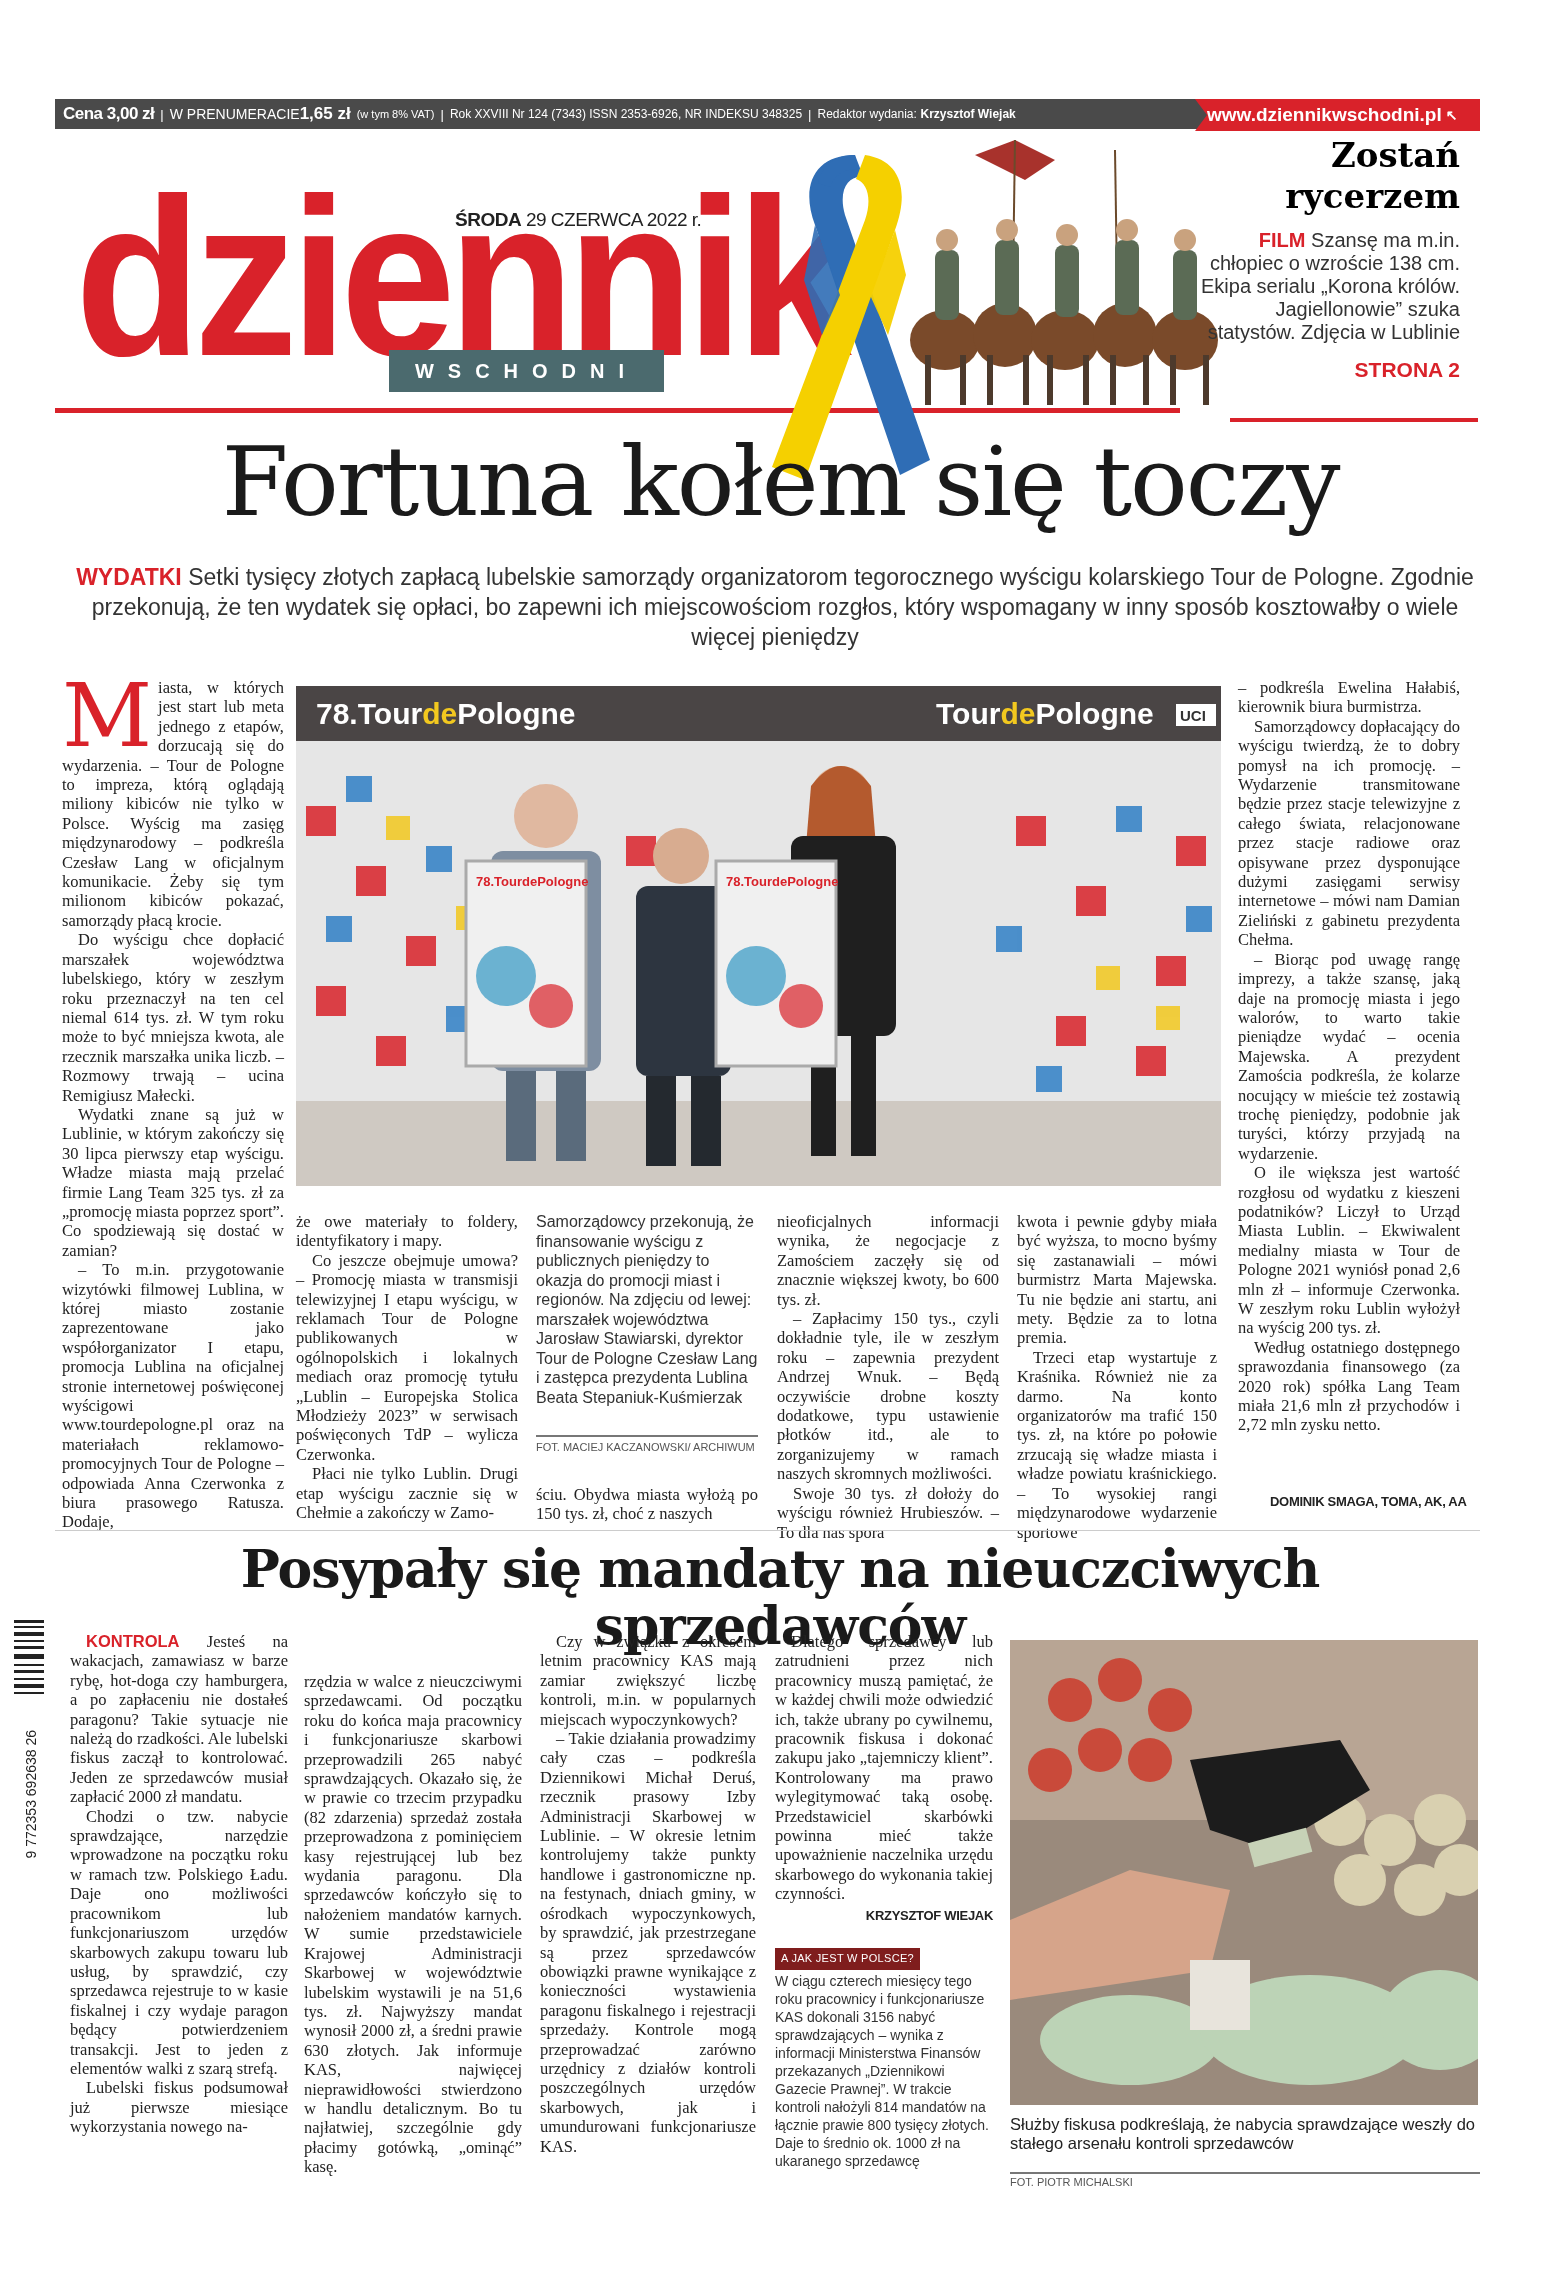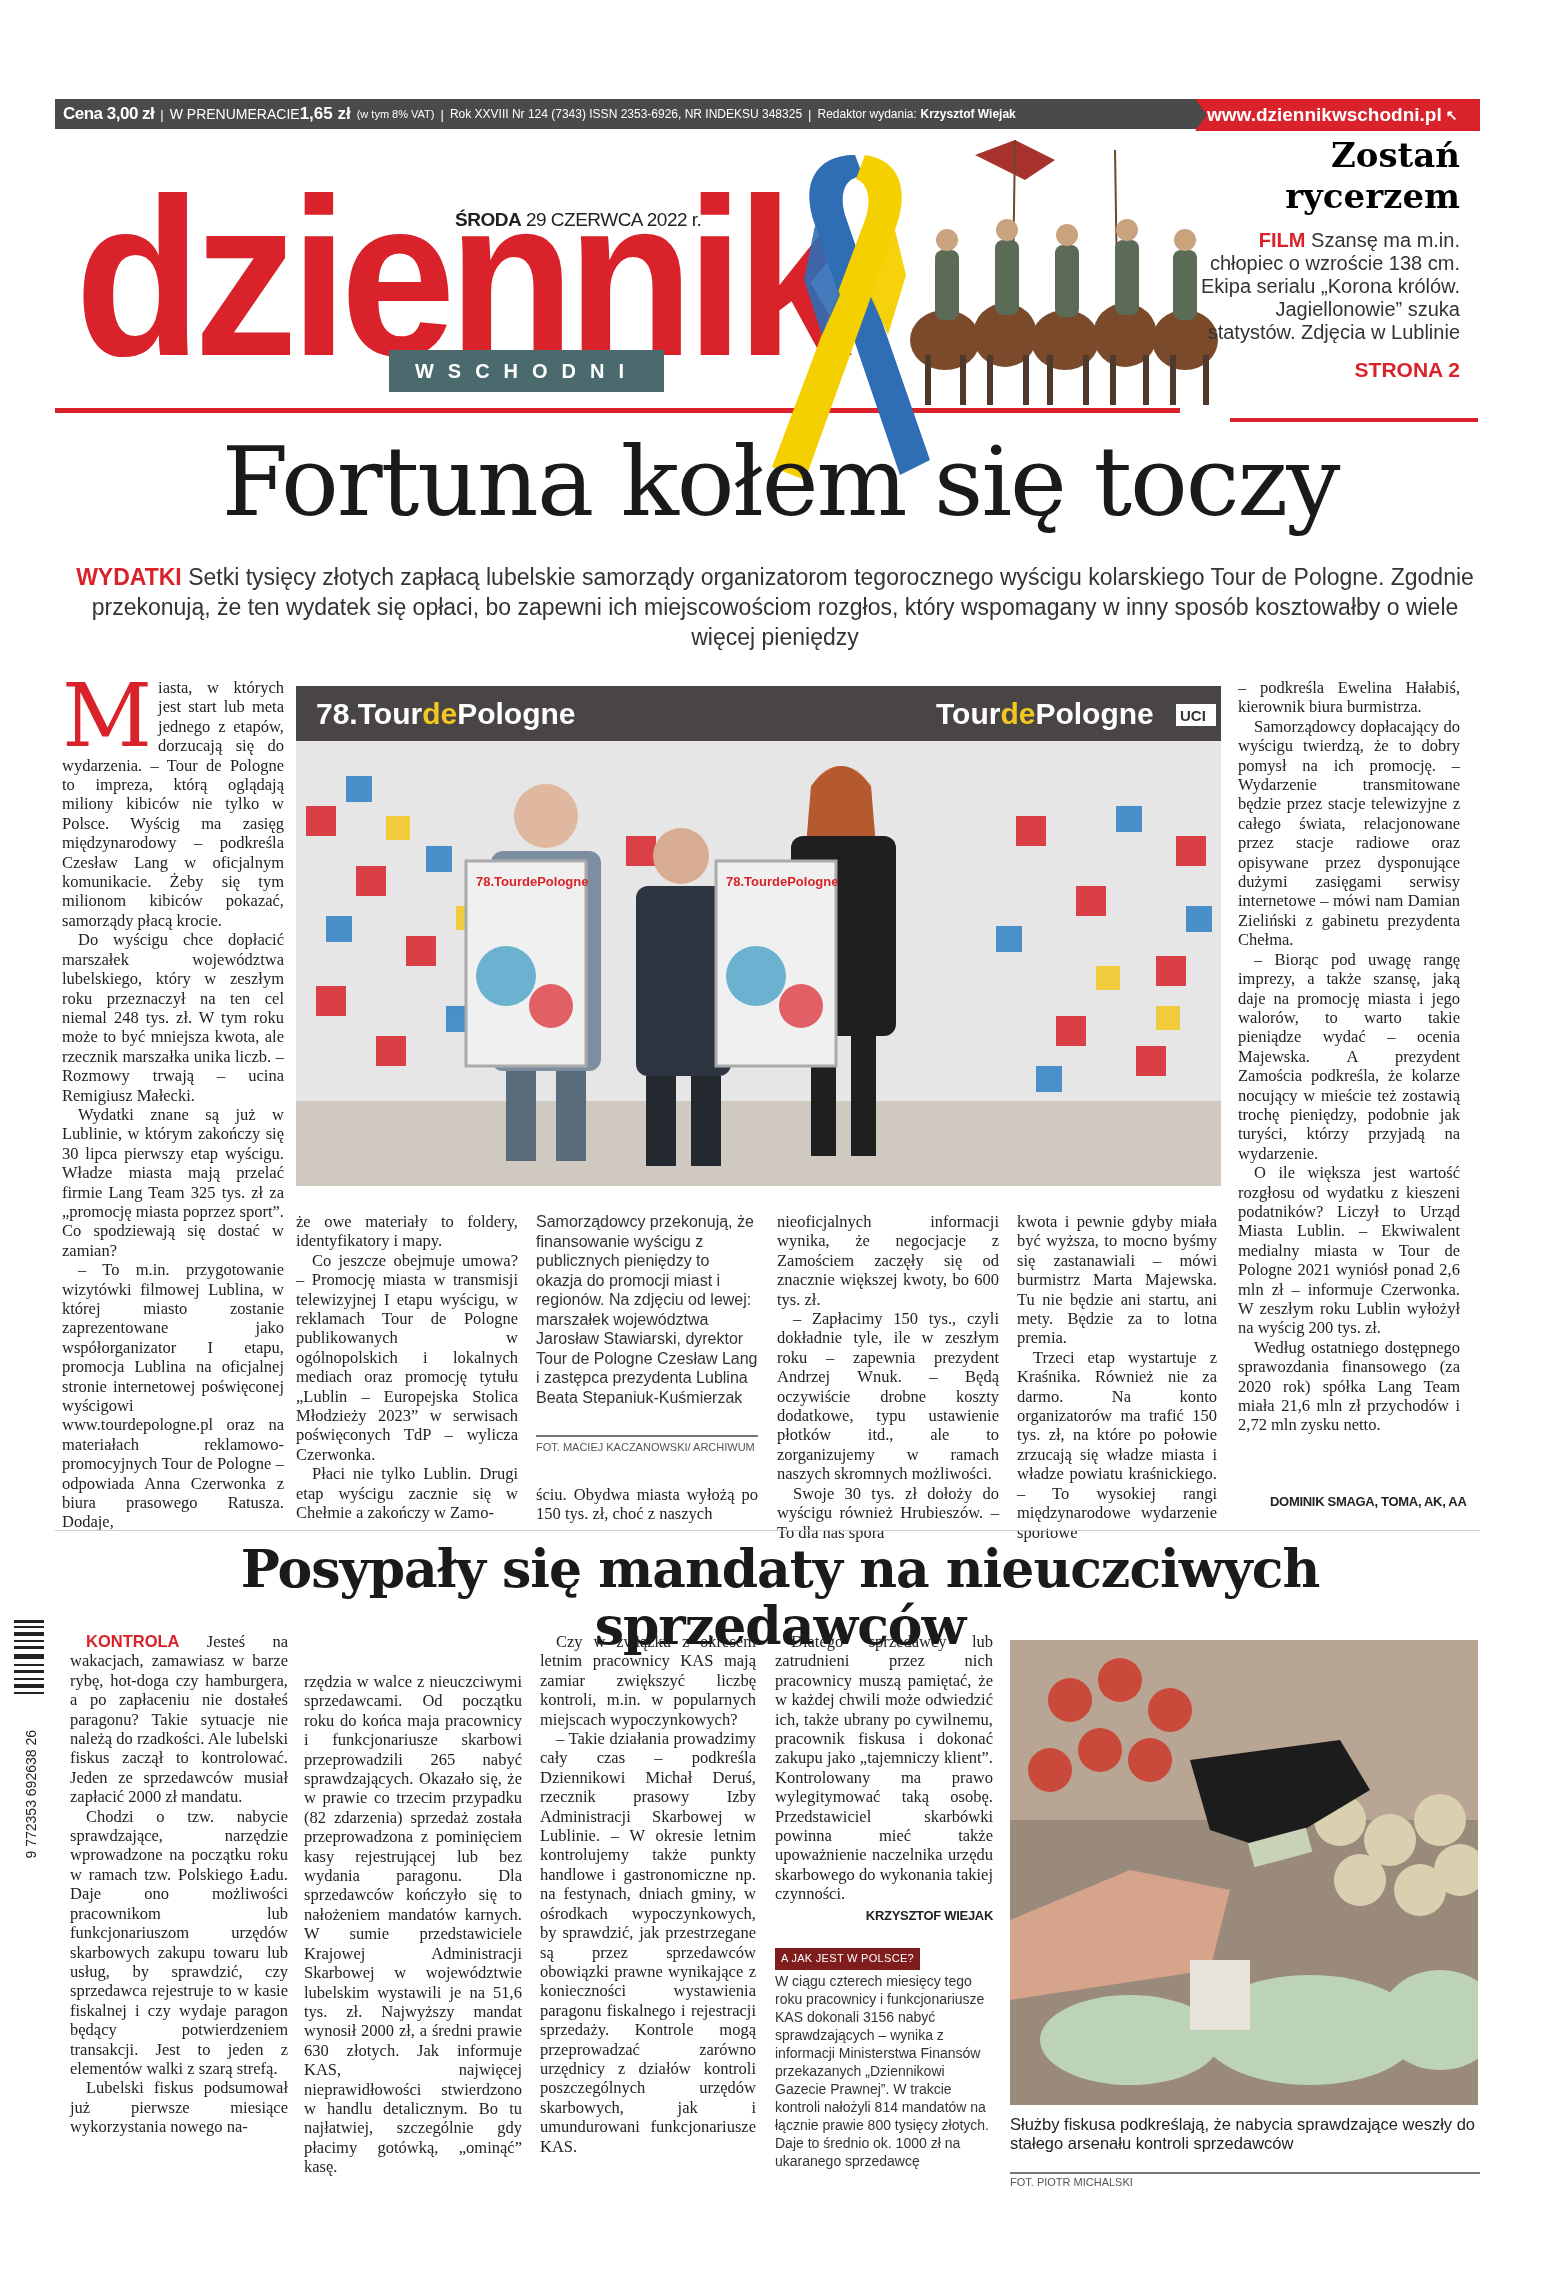--- a/index.html
+++ b/index.html
@@ -167,21 +167,21 @@
 <div class="redline2"></div>
 
 <h1 class="headline">Fortuna kołem się toczy</h1>
 <div class="lede">
   <span class="kicker">WYDATKI</span>
   <span>Setki tysięcy złotych zapłacą lubelskie samorządy organizatorom tegorocznego wyścigu kolarskiego Tour de Pologne. Zgodnie przekonują, że ten wydatek się opłaci, bo zapewni ich miejscowościom rozgłos, który wspomagany w inny sposób kosztowałby o wiele więcej pieniędzy</span>
 </div>
 
 <div class="col" style="left:62px; top:678px; width:222px;">
   <p class="noindent"><span class="dropcap">M</span><span>iasta, w których jest start lub meta jednego z etapów, dorzucają się do wydarzenia. – Tour de Pologne to impreza, którą oglądają miliony kibiców nie tylko w Polsce. Wyścig ma zasięg międzynarodowy – podkreśla Czesław Lang w oficjalnym komunikacie. Żeby się tym milionom kibiców pokazać, samorządy płacą krocie.</span></p>
-  <p>Do wyścigu chce dopłacić marszałek województwa lubelskiego, który w zeszłym roku przeznaczył na ten cel niemal 248 tys. zł. W tym roku może to być mniejsza kwota, ale rzecznik marszałka unika liczb. – Rozmowy trwają – ucina Remigiusz Małecki.</p>
+  <p>Do wyścigu chce dopłacić marszałek województwa lubelskiego, który w zeszłym roku przeznaczył na ten cel niemal 614 tys. zł. W tym roku może to być mniejsza kwota, ale rzecznik marszałka unika liczb. – Rozmowy trwają – ucina Remigiusz Małecki.</p>
   <p>Wydatki znane są już w Lublinie, w którym zakończy się 30 lipca pierwszy etap wyścigu. Władze miasta mają przelać firmie Lang Team 325 tys. zł za „promocję miasta poprzez sport”. Co spodziewają się dostać w zamian?</p>
   <p>– To m.in. przygotowanie wizytówki filmowej Lublina, w której miasto zostanie zaprezentowane jako współorganizator I etapu, promocja Lublina na oficjalnej stronie internetowej poświęconej wyścigowi www.tourdepologne.pl oraz na materiałach reklamowo-promocyjnych Tour de Pologne – odpowiada Anna Czerwonka z biura prasowego Ratusza. Dodaje,</p>
 </div>
 
 <div class="photo-main">
   <svg width="925" height="500" viewBox="0 0 925 500">
     <rect x="0" y="0" width="925" height="500" fill="#7a7470"></rect>
     <rect x="0" y="0" width="925" height="55" fill="#4a4545"></rect>
     <text x="20" y="38" font-family="Liberation Sans, sans-serif" font-weight="bold" font-size="30" fill="#fff">78.Tour<tspan fill="#f2c81f">de</tspan>Pologne</text>
     <text x="640" y="38" font-family="Liberation Sans, sans-serif" font-weight="bold" font-size="30" fill="#fff">Tour<tspan fill="#f2c81f">de</tspan>Pologne</text>

